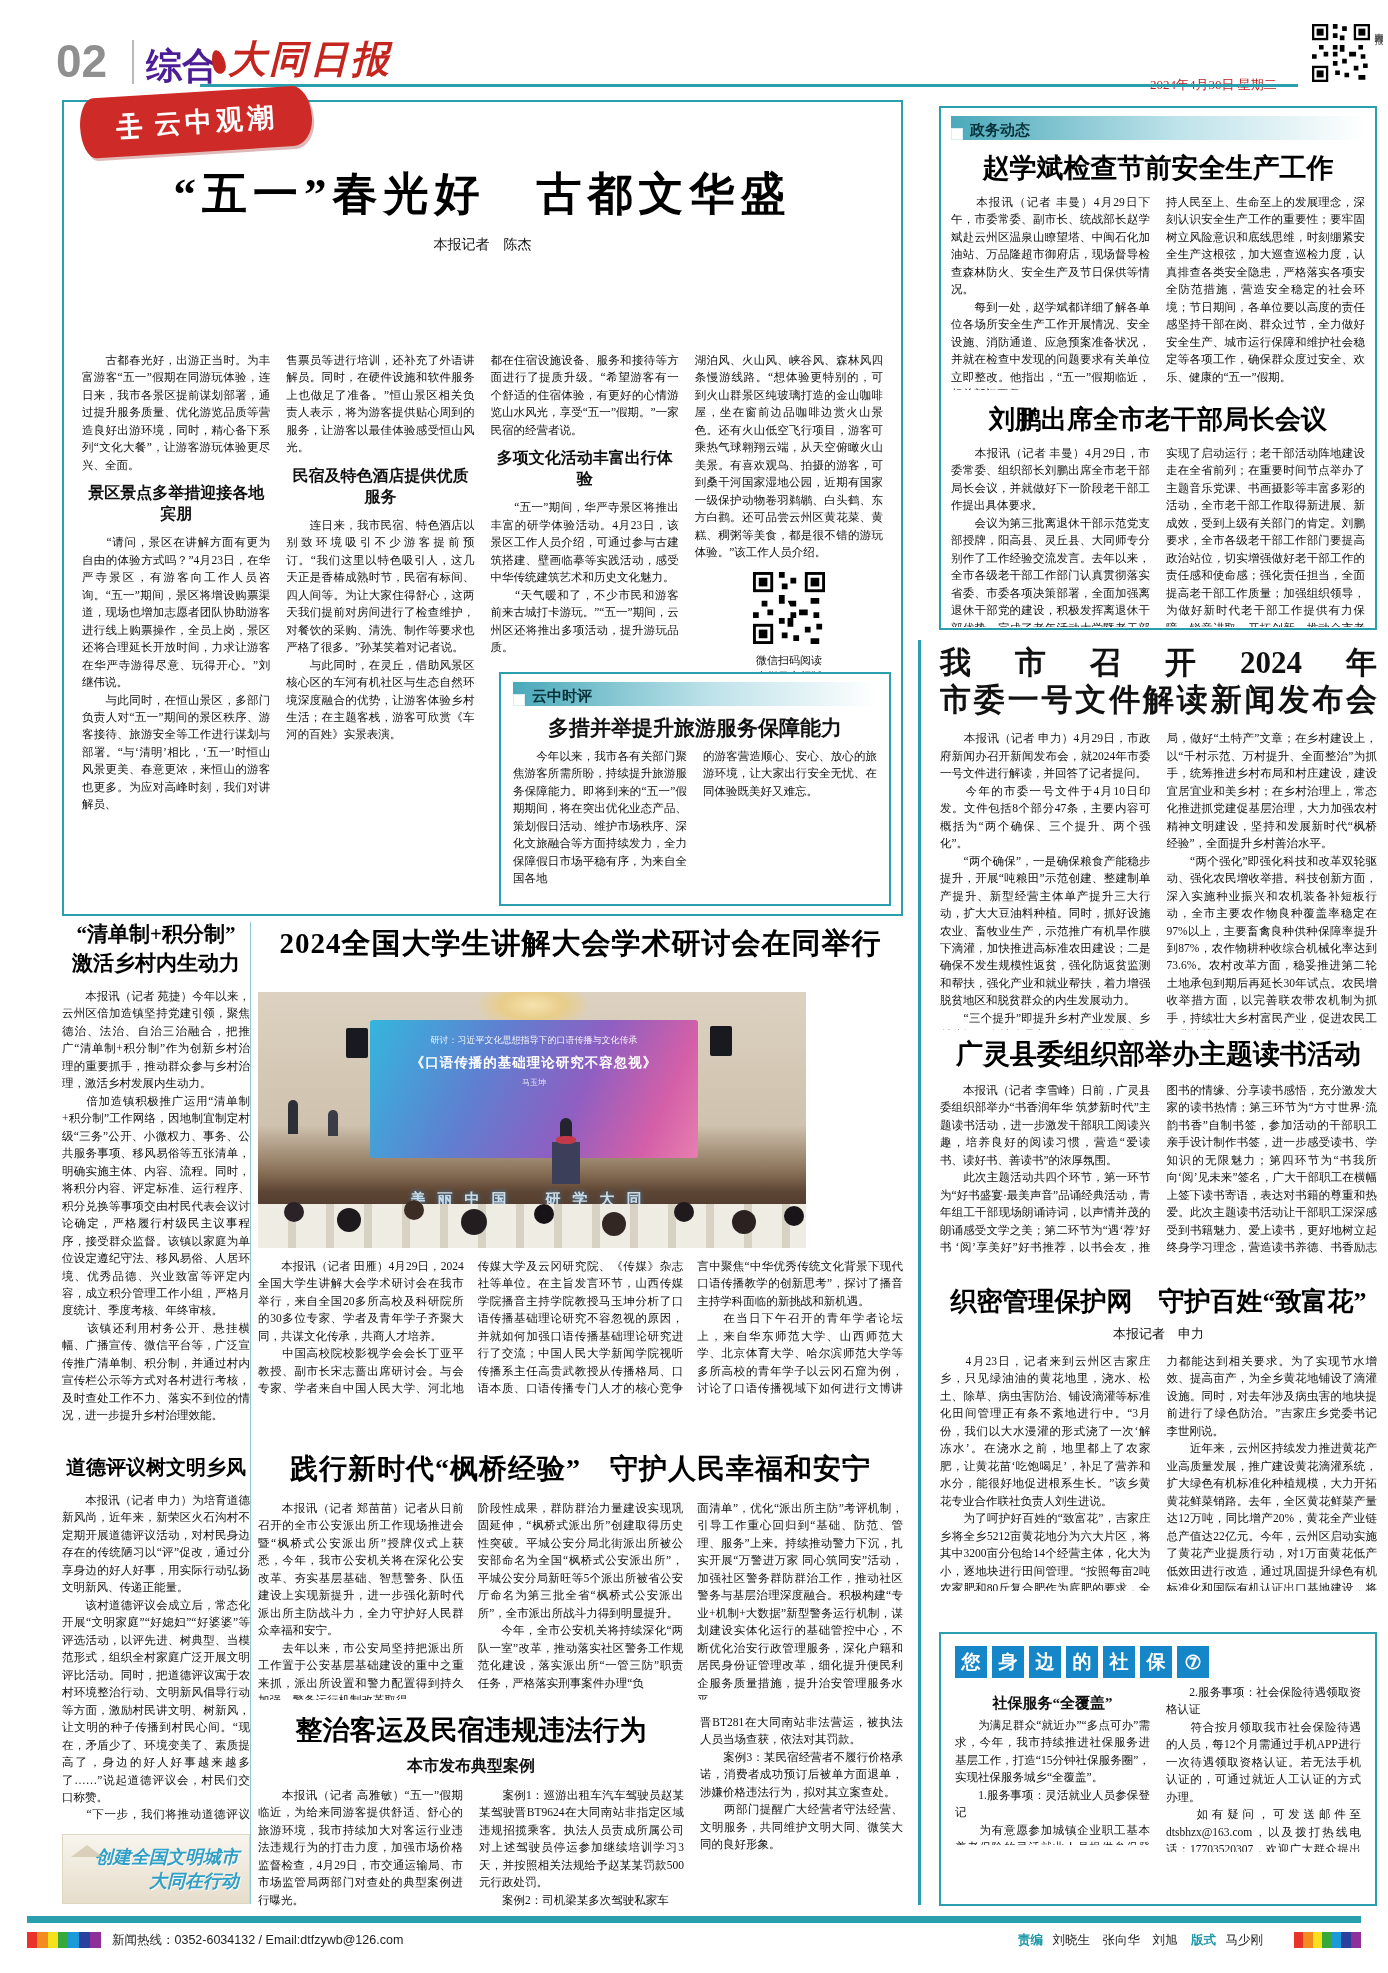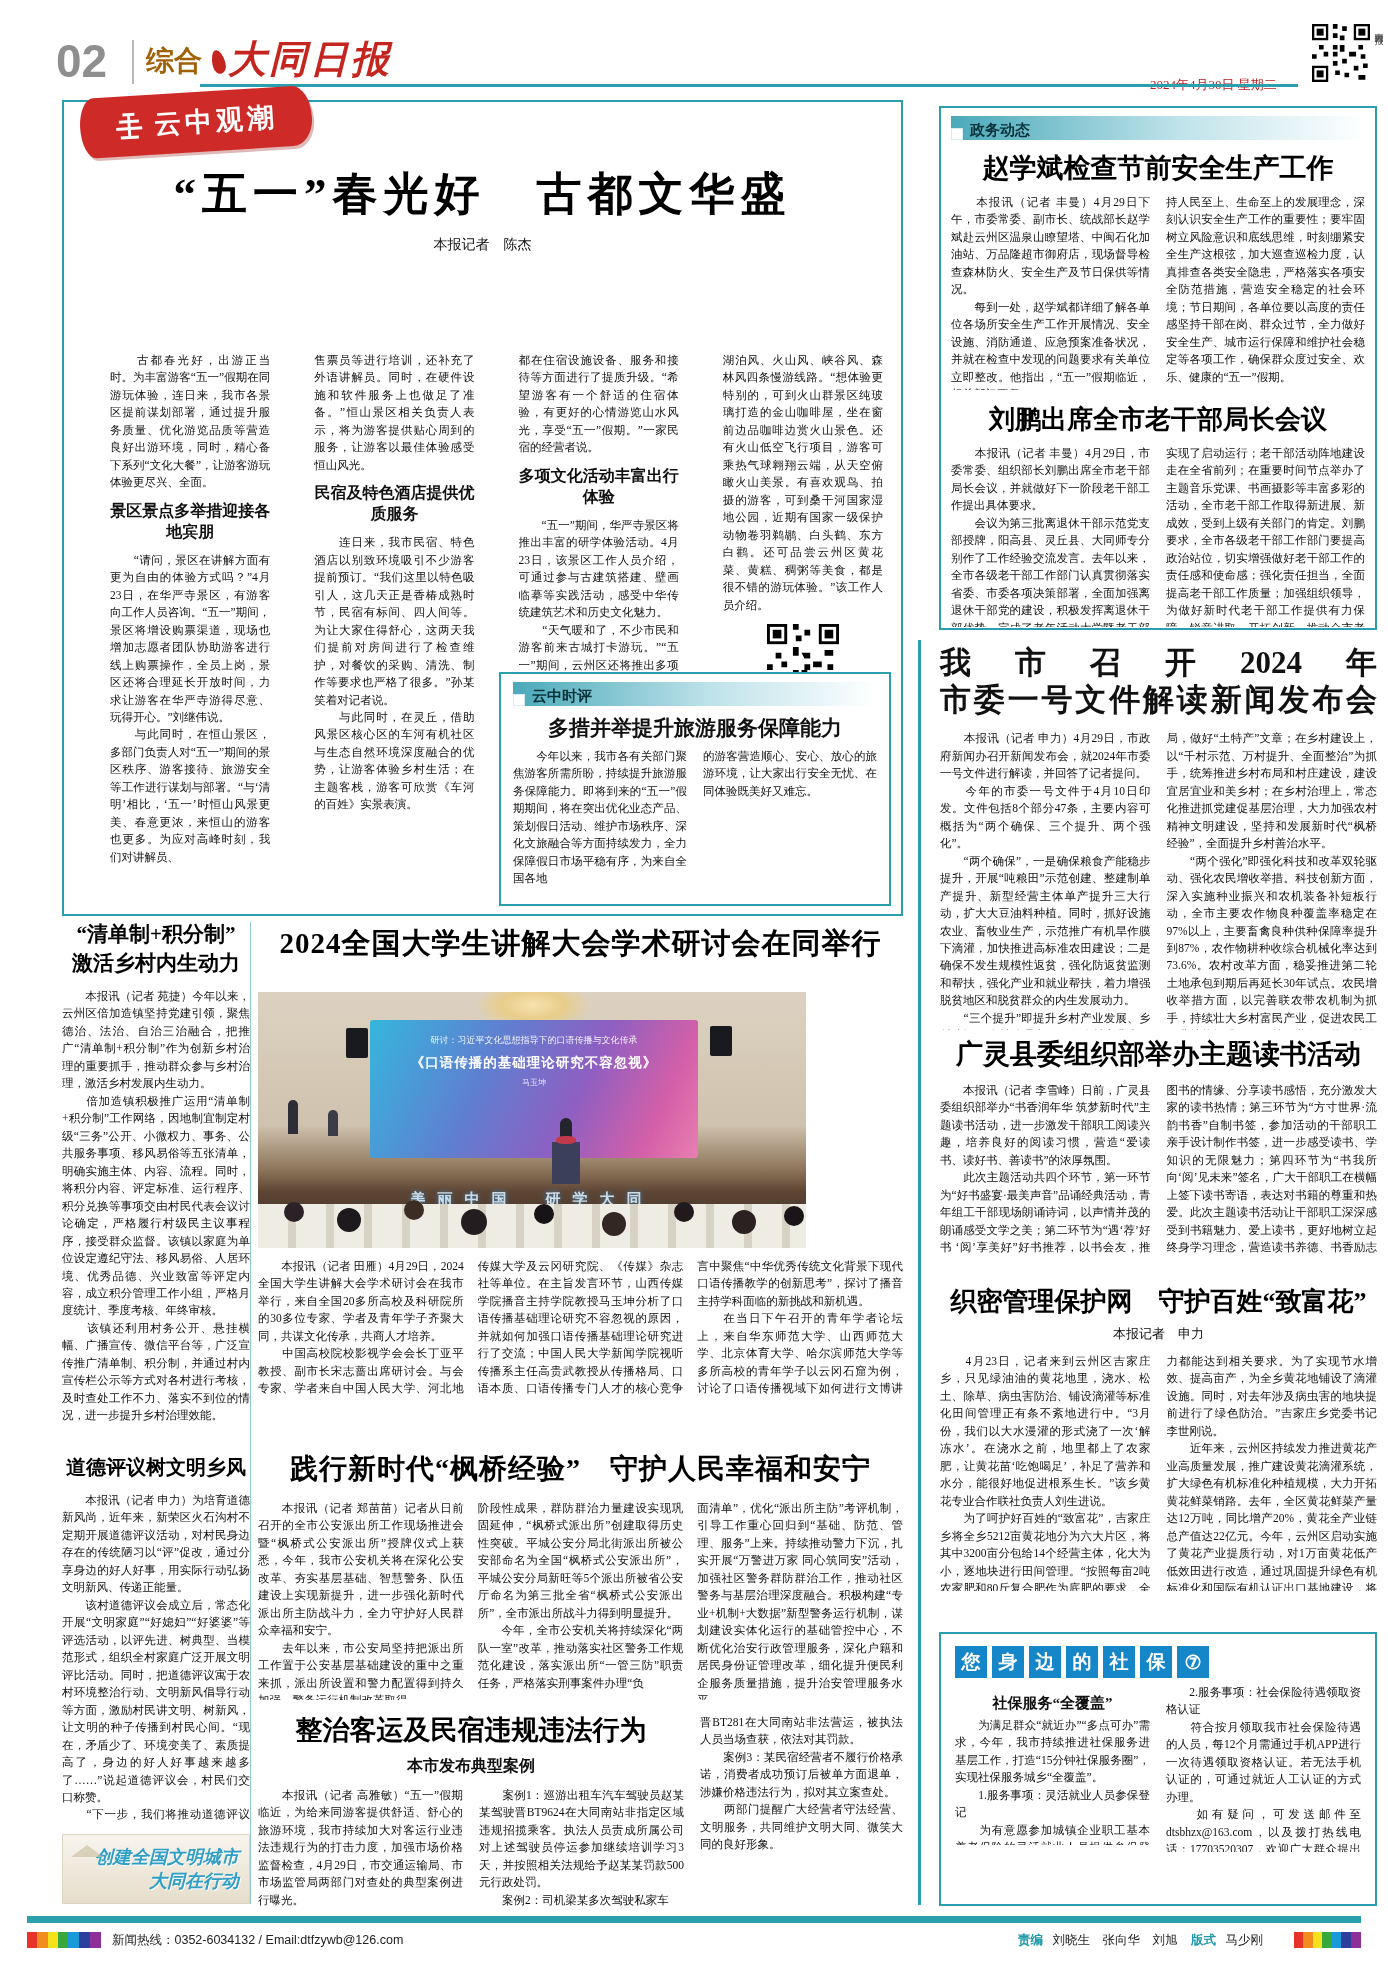--- a/index.html
+++ b/index.html
@@ -3,21 +3,21 @@
 <meta charset="utf-8">
 <style>
   html,body{margin:0;padding:0;background:#e9e9e9;}
   #page{position:relative;width:1388px;height:1973px;background:#fff;margin:0 auto;
         font-family:"Liberation Serif","DejaVu Serif",serif;color:#111;overflow:hidden;}
   .abs{position:absolute;}
   .teal{background:#2b9fae;}
   
   .pagenum{left:56px;top:34px;font:bold 46px "Liberation Sans","DejaVu Sans",sans-serif;color:#8f8f8f;}
   .pgdiv{left:132px;top:40px;width:2px;height:44px;background:#b9b9b9;}
-  .section-name{left:146px;top:42px;font-size:28px;font-weight:bold;color:#a16207;font-family:"Liberation Sans",sans-serif;}
+  .section-name{left:146px;top:42px;font-size:36px;font-weight:bold;color:#4c1d95;font-family:"Liberation Sans",sans-serif;}
   .masthead{left:212px;top:34px;font-size:38px;font-weight:bold;font-style:italic;color:#c4251f;letter-spacing:3px;}
   .flame{display:inline-block;width:13px;height:24px;background:#c4251f;border-radius:50% 50% 50% 50%/62% 62% 38% 38%;transform:rotate(-14deg);margin-right:3px;vertical-align:-2px;}
   .issue-date{left:1150px;top:52px;font-size:13px;color:#b91c1c;margin-top:24px;}
   .header-rule{left:200px;top:84px;width:1098px;height:3px;}
   .top-qr{left:1312px;top:24px;width:58px;height:58px;}
   .top-qr-label{left:1372px;top:26px;writing-mode:vertical-rl;font-size:9px;color:#444;letter-spacing:1px;}
   
   .coltext{font-size:11.5px;line-height:1.52;text-align:justify;white-space:pre-line;overflow:hidden;}
   .subhead{font-size:16px;font-weight:bold;text-align:center;margin:9px 0;}
   .bar{height:24px;display:flex;align-items:flex-end;gap:7px;padding-left:0;
@@ -38,21 +38,21 @@
   .pagoda{width:30px;height:30px;position:relative;flex:0 0 30px;}
   .pagoda i{position:absolute;left:50%;transform:translateX(-50%);background:#fff;}
   .pagoda .r1{top:2px;width:12px;height:3px;}
   .pagoda .r2{top:9px;width:20px;height:3px;}
   .pagoda .r3{top:16px;width:26px;height:3px;}
   .pagoda .post{top:4px;width:3px;height:21px;}
   .pagoda .base{top:25px;width:18px;height:3px;}
   .feature-head{margin-top:62px;text-align:center;font-size:45px;font-weight:bold;letter-spacing:6px;color:#000;}
   .feature-by{text-align:center;margin-top:12px;font-size:14px;}
   .fcols{position:absolute;left:18px;right:18px;top:250px;bottom:12px;display:flex;gap:16px;}
-  .fcols>div{flex:1;overflow:hidden;margin-left:28px;}
+  .fcols>div{flex:1;overflow:hidden;}
   .qrwrap{text-align:center;margin-top:10px;}
   .qr-caption{font-size:11px;margin-top:4px;line-height:1.5;white-space:pre-line;text-align:center;}
   .comment-box{position:absolute;right:10px;bottom:8px;width:392px;height:234px;border:2px solid #2b9fae;background:#fff;padding:8px 12px;box-sizing:border-box;}
   .comment-title{text-align:center;font-size:21px;font-weight:bold;margin:8px 0 6px;}
   
   .vrule-main{left:918px;top:640px;width:2.5px;height:1265px;}
   .vrule-left{left:250px;top:922px;width:1px;height:982px;background:#8fc6d0;}
   
   .gov-box{left:939px;top:106px;width:438px;height:524px;border:2px solid #2b9fae;box-sizing:border-box;padding:8px 10px;}
   .gov-title1{font-size:27px;margin:10px 0 8px;}

